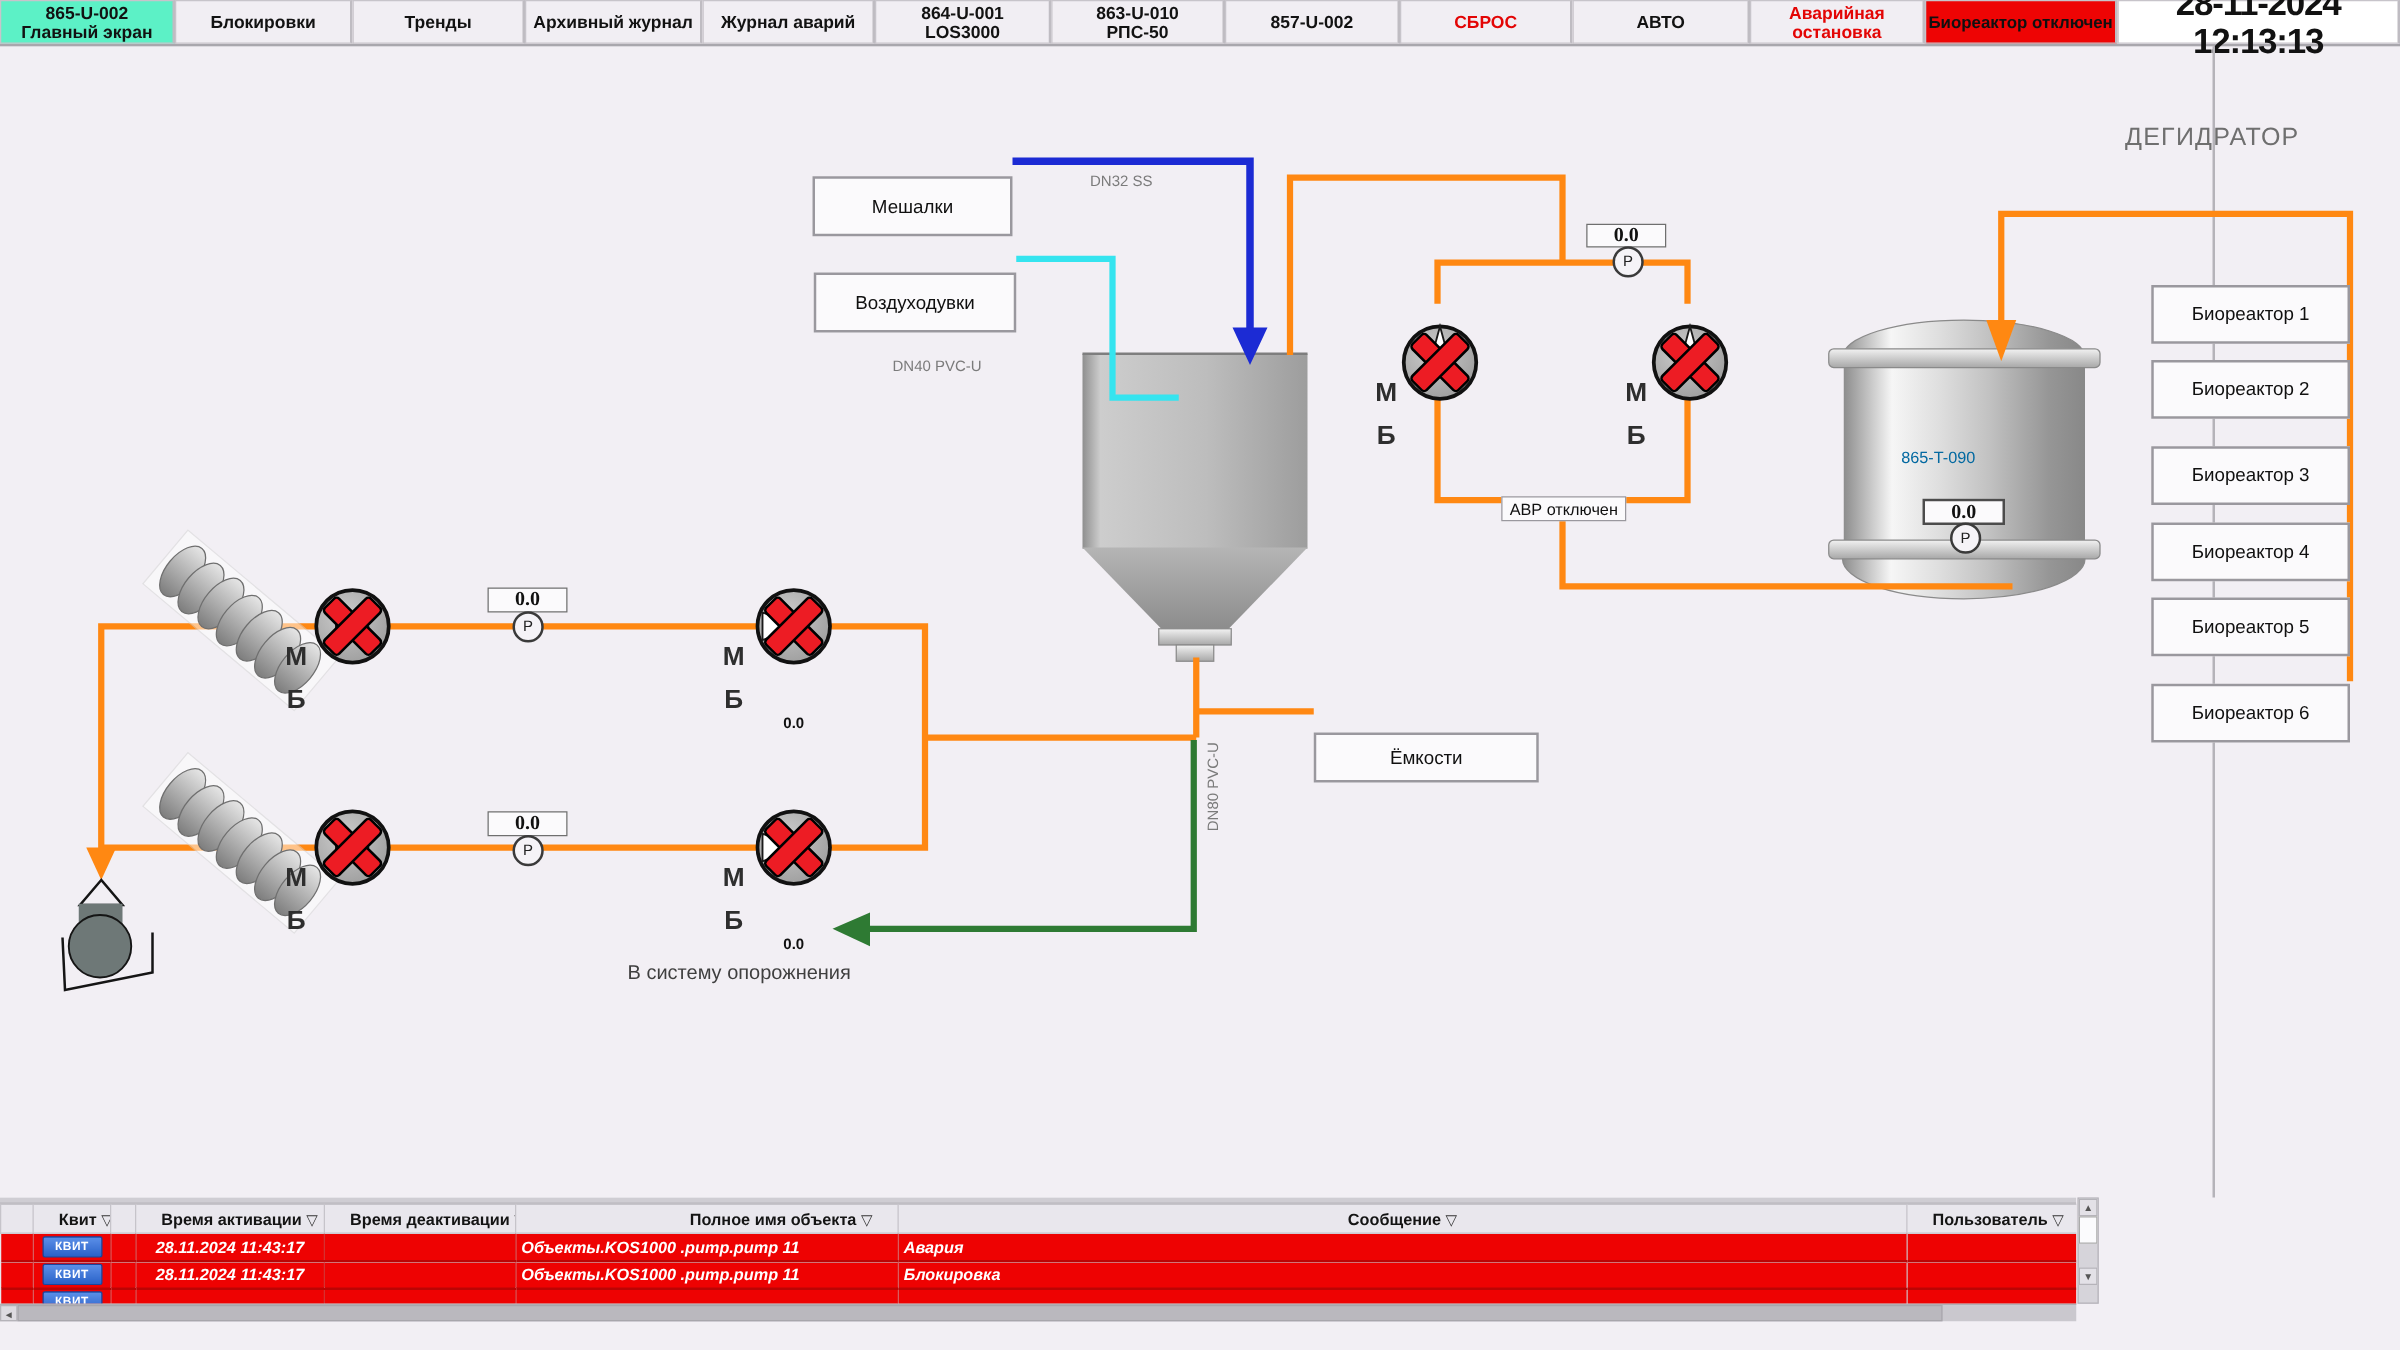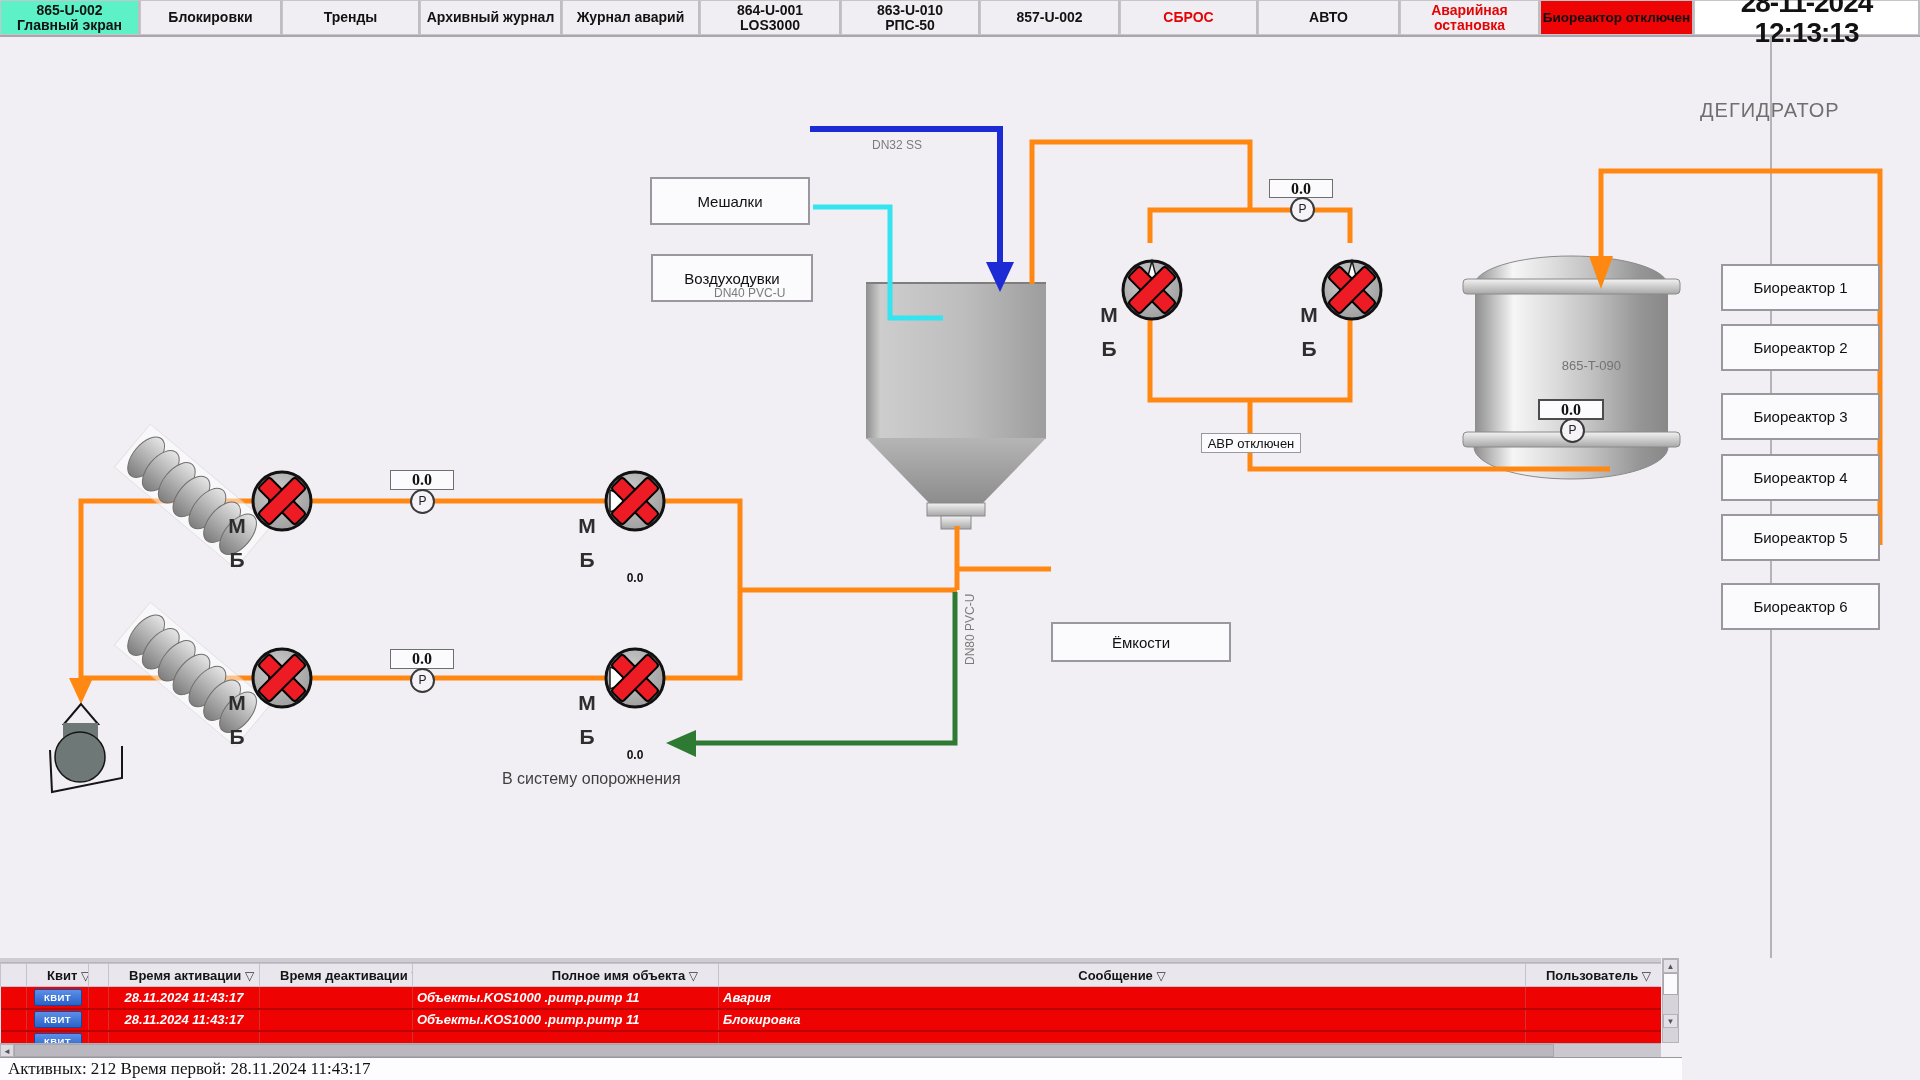--- a/index.html
+++ b/index.html
@@ -14,21 +14,21 @@
   .tab.redtext{color:#e30505;}
   .tab.redbg{background:#ee0404;color:#101010;font-weight:600;font-size:13.5px;}
   .tab.datetime{background:#ffffff;font-size:28px;font-weight:800;letter-spacing:-1px;line-height:30px;}
   
   .main{position:absolute;left:0;top:37px;width:1772px;height:921px;border-right:2px solid #b5b3b9;box-sizing:border-box;}
   .diagsvg{position:absolute;left:0;top:0;}
   .pagetitle{position:absolute;left:1700px;top:62px;width:210px;font-size:20px;color:#6f6f6f;letter-spacing:1px;}
   .pbox{box-sizing:border-box;background:#fbfafc;border:1px solid #6f6f6f;text-align:center;font-family:"Liberation Serif",serif;font-weight:700;font-size:16px;line-height:18px;color:#111;}
   .pbox.thick{border:2px solid #4c4c4c;line-height:17px;}
   .pcircle{box-sizing:border-box;width:25px;height:25px;border:2px solid #3a3a3a;border-radius:50%;background:#f5f3f7;text-align:center;font-size:12px;line-height:21px;color:#222;}
-  .procbox{box-sizing:border-box;background:#fbfafc;border:2px solid #9a989e;display:flex;align-items:center;justify-content:center;font-size:15px;color:#101010;text-align:left;margin-top:36px;}
+  .procbox{box-sizing:border-box;background:#fbfafc;border:2px solid #9a989e;display:flex;align-items:center;justify-content:center;font-size:15px;color:#101010;text-align:left;}
   .procbox.thin{border-width:1px;font-size:13px;}
   .pumpletter{position:absolute;width:26px;text-align:center;font-size:21px;font-weight:700;color:#2e2e2e;}
   .flowval{position:absolute;width:56px;text-align:center;font-size:12px;font-weight:700;color:#101010;}
   .pipelabel{position:absolute;font-size:12px;color:#7b7b7b;white-space:nowrap;}
   .vert{transform:rotate(-90deg);transform-origin:0 0;}
   .drainlabel{position:absolute;font-size:16px;color:#3f3f3f;white-space:nowrap;}
   
   .tablewrap{left:0;top:958px;width:1661px;height:85px;overflow:hidden;background:#e9e7ed;}
   .tcap{height:4px;background:#cfcdd3;border-bottom:1px solid #b7b5bb;}
   table.alarms{border-collapse:collapse;table-layout:fixed;width:1661px;}
@@ -275,21 +275,21 @@
     <div class="procbox abs" style="left:1721px;top:251px;width:159px;height:47px">Биореактор 2</div>
     <div class="procbox abs" style="left:1721px;top:320px;width:159px;height:47px">Биореактор 3</div>
     <div class="procbox abs" style="left:1721px;top:381px;width:159px;height:47px">Биореактор 4</div>
     <div class="procbox abs" style="left:1721px;top:441px;width:159px;height:47px">Биореактор 5</div>
     <div class="procbox abs" style="left:1721px;top:510px;width:159px;height:47px">Биореактор 6</div>
 
     <div class="pipelabel" style="left:872px;top:101px">DN32 SS</div>
     <div class="pipelabel" style="left:714px;top:249px">DN40 PVC-U</div>
     <div class="pipelabel vert" style="left:963px;top:628px">DN80 PVC-U</div>
     <div class="drainlabel" style="left:502px;top:733px">В систему опорожнения</div>
-    <div class="abs" style="left:1521px;top:321px;width:100px;text-align:right;font-size:13px;color:#737373">865-T-090</div>
+    <div class="abs" style="left:1521px;top:321px;width:100px;text-align:left;font-size:13px;color:#0369a1">865-T-090</div>
 
     <div class="pbox abs" style="left:390px;top:433px;width:64px;height:20px">0.0</div>
     <div class="pcircle abs" style="left:410px;top:452px">P</div>
     <div class="pbox abs" style="left:390px;top:612px;width:64px;height:20px">0.0</div>
     <div class="pcircle abs" style="left:410px;top:631px">P</div>
     <div class="pbox abs" style="left:1269px;top:142px;width:64px;height:19px">0.0</div>
     <div class="pcircle abs" style="left:1290px;top:160px">P</div>
     <div class="pbox thick abs" style="left:1538px;top:362px;width:66px;height:21px">0.0</div>
     <div class="pcircle abs" style="left:1560px;top:381px">P</div>
 
@@ -379,16 +379,15 @@
   <div class="vscroll abs">
     <div class="arr">▲</div>
     <div class="thumb"></div>
     <div class="arr bottom">▼</div>
   </div>
   <div class="hscroll abs">
     <div class="arr">◄</div>
     <div class="thumb"></div>
   </div>
 
-  <div class="statusbar abs">Активных: 212 Время первой: 28.11.2024 11:43:17</div>
 
 
 </div>
 
 </body></html>

